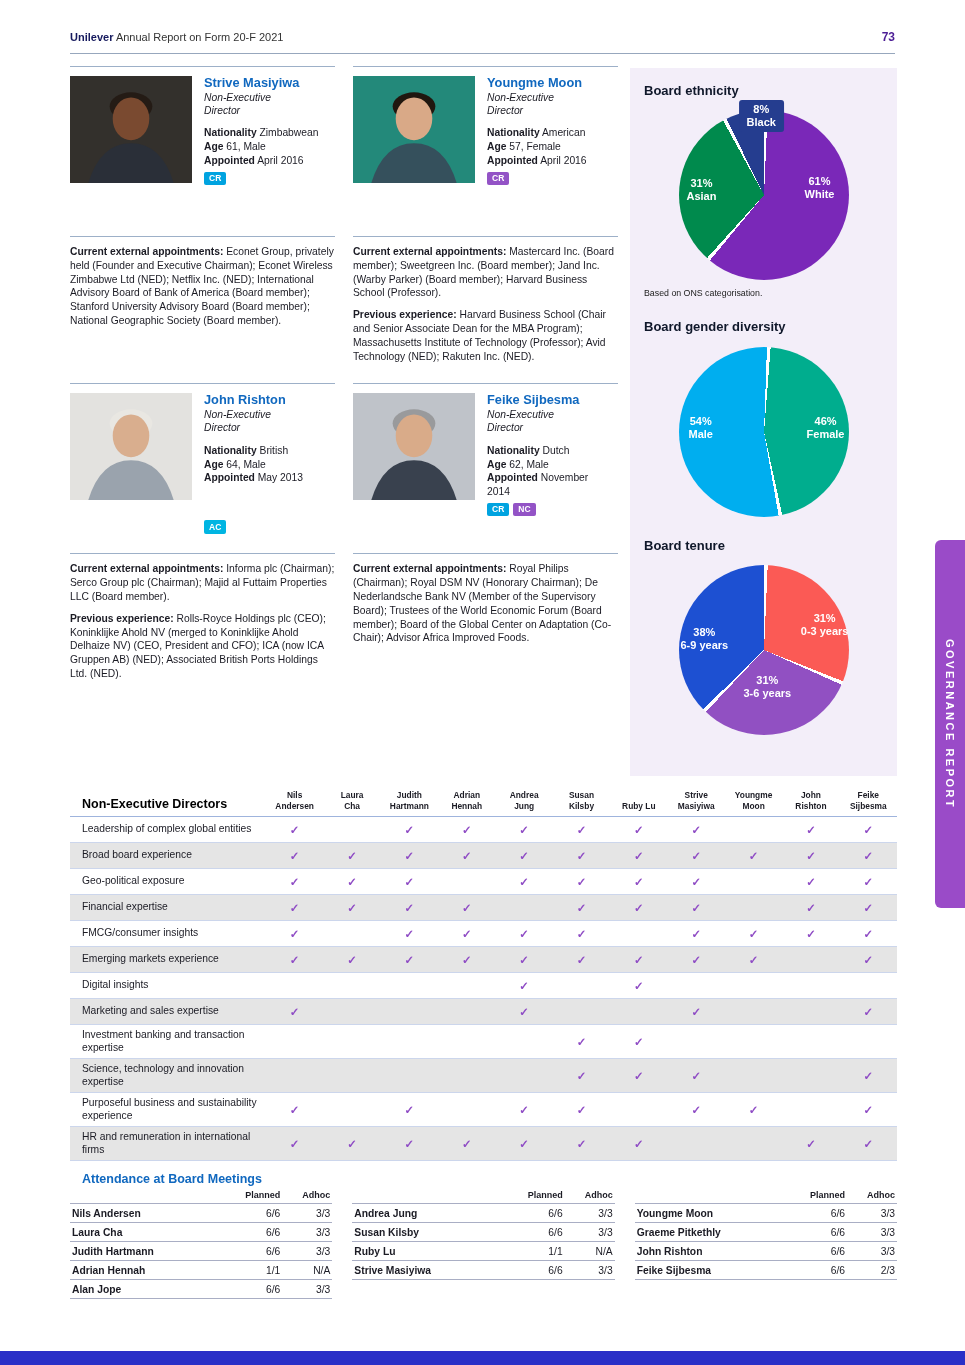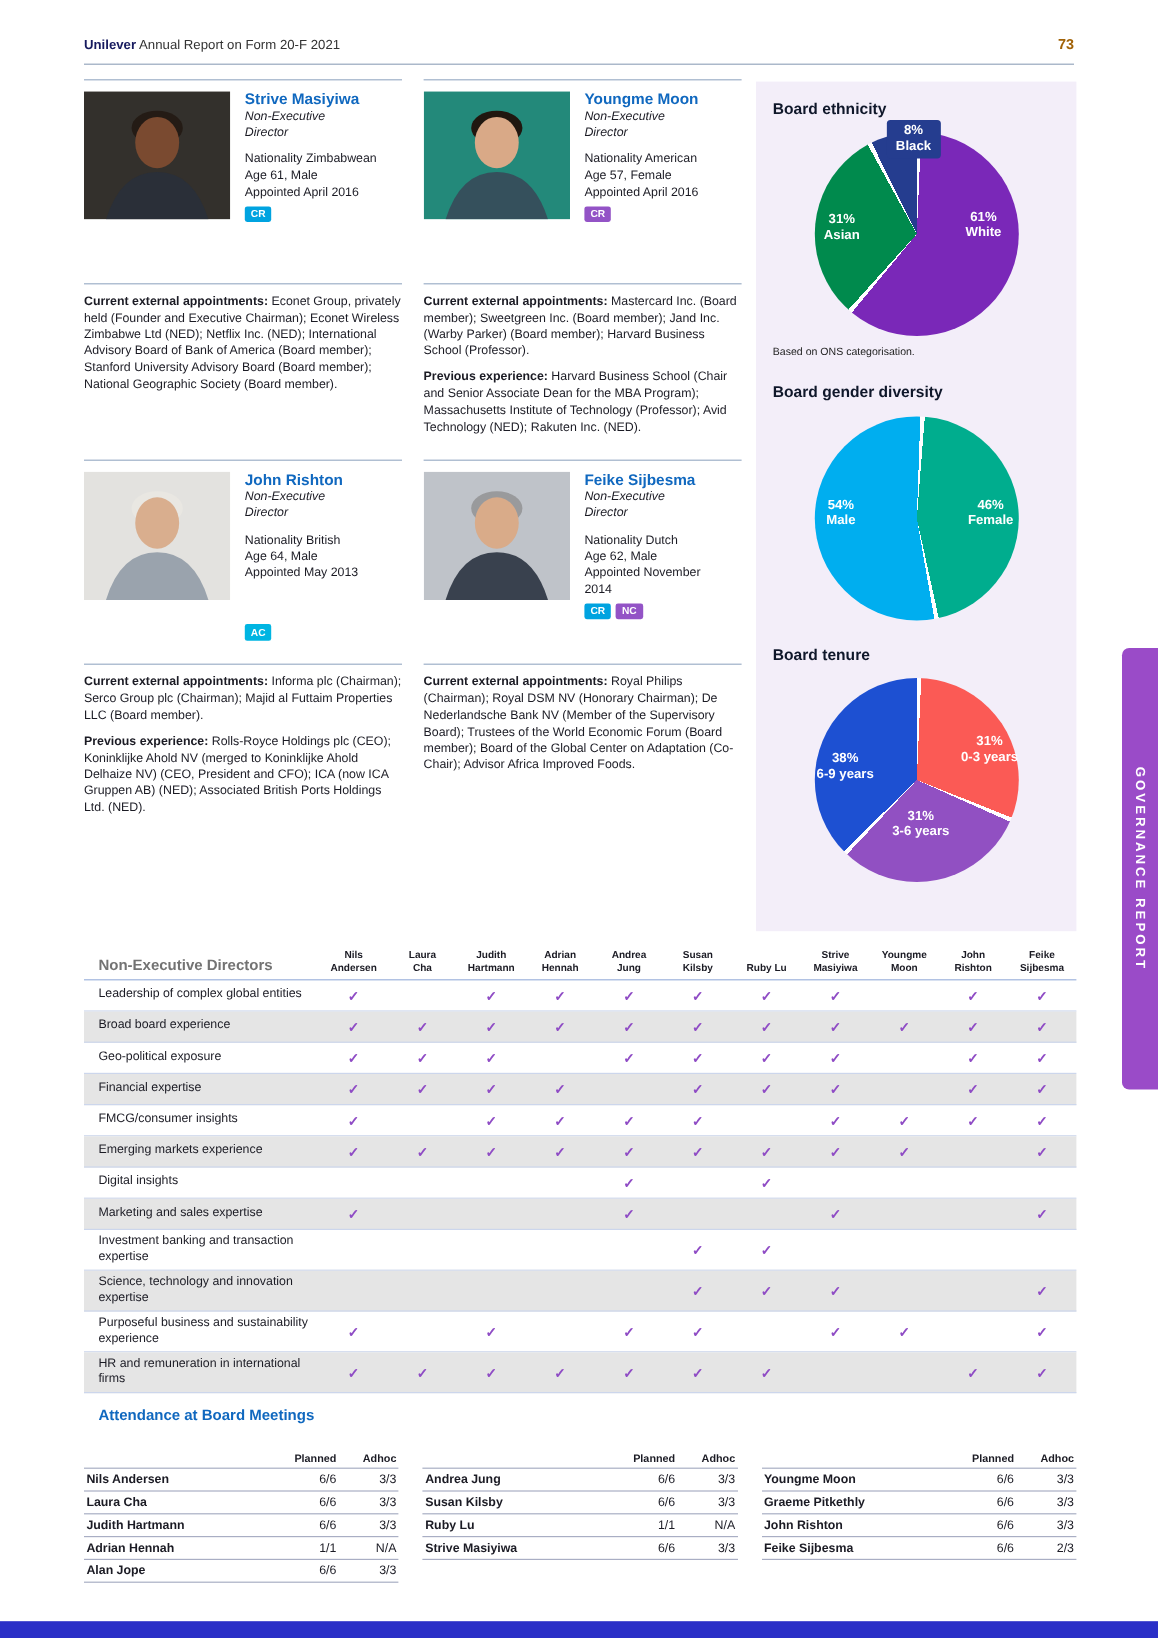--- a/index.html
+++ b/index.html
@@ -2,36 +2,36 @@
 <html><head>
 <meta charset="utf-8">
 <style>
   *{margin:0;padding:0;box-sizing:border-box}
   html,body{width:965px;height:1365px}
   body{background:#fff;font-family:"Liberation Sans",sans-serif;color:#1b1b24;position:relative;overflow:hidden}
 
   
   .hdr{position:absolute;left:70px;right:70px;top:30px;display:flex;justify-content:space-between;align-items:baseline;border-bottom:1px solid #97a7bd;padding-bottom:9px;font-size:11px;color:#333}
   .hdr .brand{color:#161a5e;font-weight:bold}
-  .hdr-page{color:#a16207;font-weight:bold;font-size:12px}
+  .hdr-page{color:#4c1d95;font-weight:bold;font-size:12px}
 
   
   .profiles{position:absolute;left:70px;top:66px;width:548px;display:grid;grid-template-columns:265px 265px;column-gap:18px;row-gap:20px}
   .card{border-top:1px solid #9db0c8;padding-top:9px;font-size:10.3px;line-height:1.34}
   .card-top{display:flex;gap:12px;min-height:152px}
   .photo{width:122px;height:107px;flex:none;overflow:hidden}
   .photo svg{display:block;width:100%;height:100%}
   .ph0{--bg:#33302c;--skin:#7a4a30;--hair:#241b15;--suit:#2a2f38}
   .ph1{--bg:#23897a;--skin:#d9a987;--hair:#20170f;--suit:#35505c}
   .ph2{--bg:#e3e2df;--skin:#d9ae8e;--hair:#e9e7e2;--suit:#9aa3ad}
   .ph3{--bg:#bfc3c9;--skin:#d9ab89;--hair:#999a9c;--suit:#39414e}
   .who{flex:1;max-width:122px}
   .who h3{color:#1068bf;font-size:12.8px;margin-bottom:1px;line-height:1.15}
   .role{font-style:italic;margin-bottom:9px;width:86px;line-height:1.25}
-  .meta b{font-weight:normal}
+  .meta b{font-weight:bold}
   .badges{margin-top:4px;display:flex;gap:4px}
   .badge{color:#fff;font-weight:bold;font-size:8.5px;padding:2.5px 5px;border-radius:2px;line-height:1}
   .card-body{border-top:1px solid #9db0c8;margin-top:8px;padding-top:8px}
   .body-p+.body-p{margin-top:8px}
   .body-p b{font-weight:bold}
 
   
   .sidebar{position:absolute;left:630px;top:68px;width:267px;height:708px;background:#f3eef9;padding:16px 14px}
   .chart-block{margin-bottom:22px}
   .chart-block h3{color:#0f172a;font-size:13px;line-height:1.1}
@@ -46,31 +46,31 @@
   .p1-male{left:10px;top:40%}
   .p1-female{right:4px;top:40%}
   .p2-03{right:0;top:28%}
   .p2-36{left:50%;transform:translateX(-42%);top:64%}
   .p2-69{left:2px;top:36%}
   .note{font-size:8.8px;color:#222;margin-top:6px}
 
   
   .skills{position:absolute;left:70px;top:790px;width:827px;font-size:10.3px}
   .skills-head{display:grid;grid-template-columns:196px repeat(11,1fr);align-items:end;padding-bottom:5px;border-bottom:1px solid #9fb4dd}
-  .skills-title{color:#737373;font-weight:bold;font-size:12.5px;padding-left:12px}
+  .skills-title{color:#000000;font-weight:bold;font-size:12.5px;padding-left:12px}
   .scol{font-size:8.4px;font-weight:bold;text-align:center;line-height:1.25;color:#1b1b24}
   .srow{display:grid;grid-template-columns:196px repeat(11,1fr);border-bottom:1px solid #ccd6ec;min-height:26px;align-items:center}
   .srow.alt{background:#e5e5e5}
   .slabel{padding:4px 6px 4px 12px;line-height:1.22}
   .scell{text-align:center}
   .ck{color:#8f4cc5;font-size:11.5px;font-weight:bold}
 
   
   .attendance{position:absolute;left:70px;top:1172px;width:827px}
-  .attendance h3{color:#1068bf;font-size:12.5px;padding-left:12px;margin-bottom:20px}
+  .attendance h3{color:#1068bf;font-size:12.5px;padding-left:12px;margin-bottom:0}
   .att-groups{display:grid;grid-template-columns:1fr 1fr 1fr;column-gap:20px;align-items:start}
   .att-row{display:flex;border-bottom:1px solid #a9aec4;padding:3.5px 2px;font-size:10.3px;align-items:baseline}
   .att-head{font-size:9px}
   .att-name{flex:1;font-weight:bold}
   .att-val{width:50px;text-align:right}
   .att-head .att-val{font-weight:bold}
 
   
   .side-tab{position:absolute;right:0;top:540px;width:30px;height:368px;background:#9a4bc8;border-radius:6px 0 0 6px;display:flex;align-items:center;justify-content:center}
   .side-tab span{writing-mode:vertical-rl;color:#fff;font-weight:bold;font-size:11px;letter-spacing:2.5px;white-space:nowrap}

